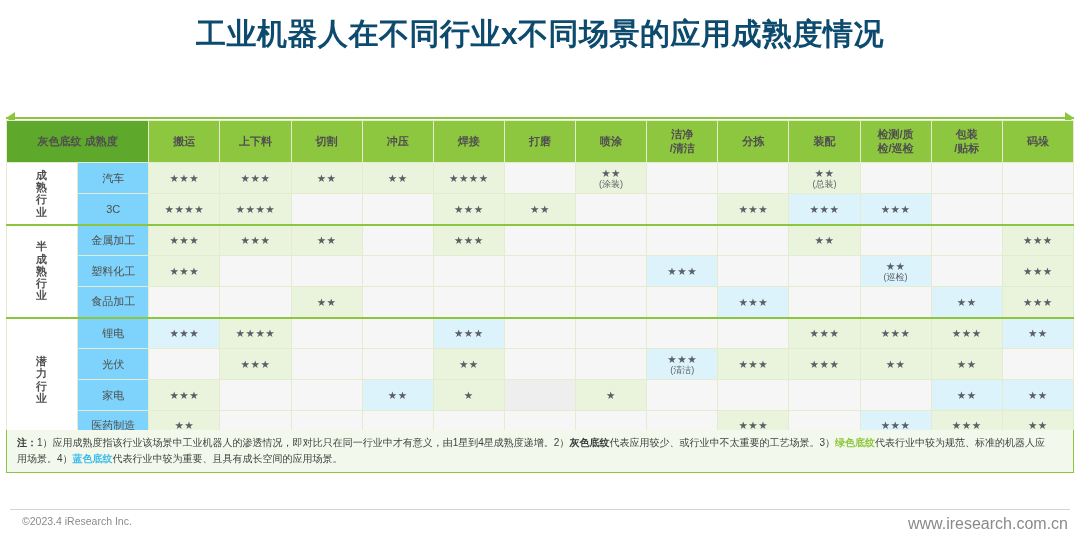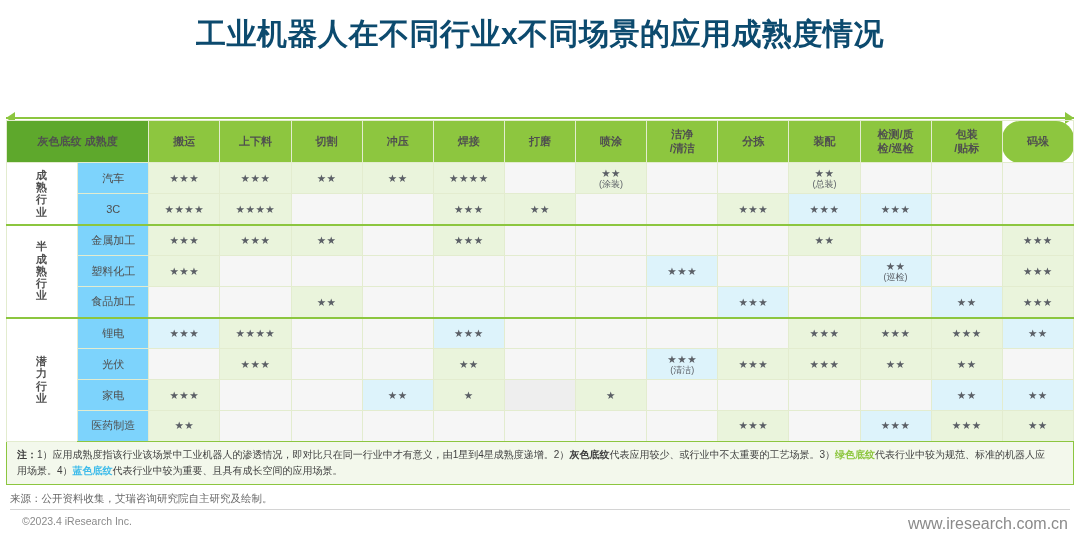--- a/index.html
+++ b/index.html
@@ -135,26 +135,26 @@
   td.c-gray  { background:#eeeeee; }
   td.c-none  { background:#f6f6f6; }
   td.cell { height:31px; }
   .stars { font-size:10.5px; letter-spacing:0.5px; color:#5b5f66; line-height:1.15; display:block; }
   .note  { font-size:9px; color:#5b5f66; line-height:1.15; display:block; }
 
   
   tr.grp-top > td, tr.grp-top > th { border-top:2px solid #8cc63f; }
   tr.last-row > td { border-bottom:2px solid #8cc63f;font-family:Liberation Serif, serif; }
   td.edge-r { border-right:2px solid #8cc63f; }
-  th.edge-r { border-right:2px solid #8cc63f;border-radius:18px; }
+  th.edge-r { border-right:2px solid #8cc63f; }
 
   
   .footnote {
     position:absolute;
-    left:6px; top:442px;
+    left:6px; top:430px;
     width:1068px;
     min-height:36px;
     background:#f3f8ec;
     border:1.5px solid #8cc63f;
     border-top:none;
     padding:5px 28px 6px 10px;
     font-size:10px;
     line-height:1.55;
     color:#3f3f3f;
     text-align:justify;
@@ -547,18 +547,17 @@
             </td>
           </tr>
         </tbody>
     </table>
   </div>
 
   <div class="footnote">
     <b>注：</b><span>1）应用成熟度指该行业该场景中工业机器人的渗透情况，即对比只在同一行业中才有意义，由1星到4星成熟度递增。2）</span><span class="hl-gray">灰色底纹</span><span>代表应用较少、或行业中不太重要的工艺场景。3）</span><span class="hl-green">绿色底纹</span><span>代表行业中较为规范、标准的机器人应用场景。4）</span><span class="hl-blue">蓝色底纹</span><span>代表行业中较为重要、且具有成长空间的应用场景。</span>
   </div>
 
-  <div class="source">来源：公开资料收集，艾瑞咨询研究院自主研究及绘制。</div>
   <div class="rule"></div>
   <div class="copyright">©2023.4 iResearch Inc.</div>
   <div class="site">www.iresearch.com.cn</div>
 
 </div>
 
 </body></html>

